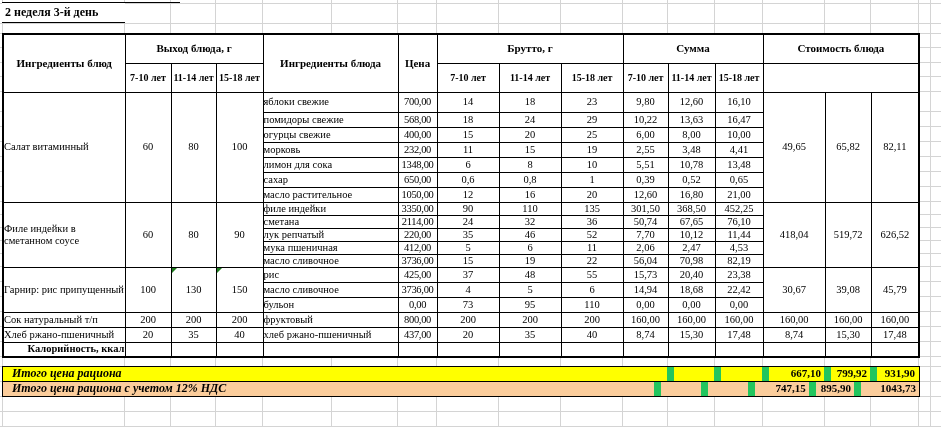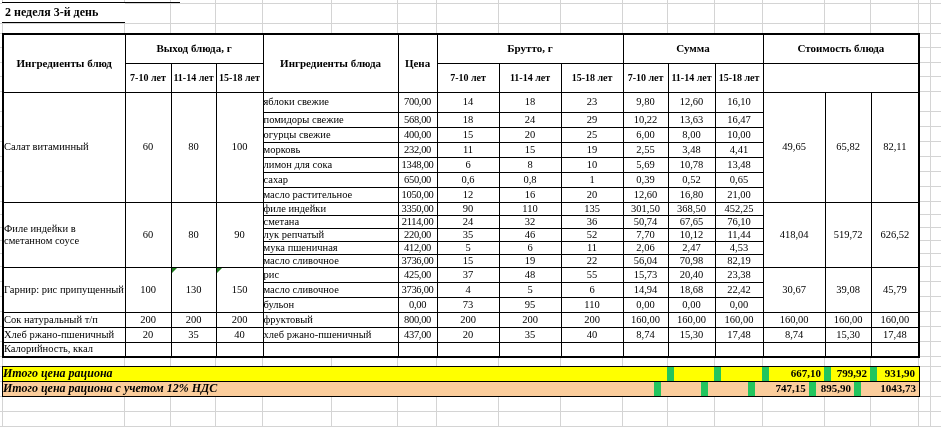--- a/index.html
+++ b/index.html
@@ -17,30 +17,30 @@
   table#main{position:absolute;left:2px;top:33px;width:916px;border-collapse:collapse;
              table-layout:fixed;background:#fff;z-index:1;}
   #main th,#main td{border:1px solid #000;padding:0;overflow:hidden;}
   #main{border:2px solid #000;}
   #main th{font-size:11px;font-weight:bold;text-align:center;vertical-align:middle;line-height:1.15;}
   #main tr.sub th{font-size:10px;white-space:nowrap;}
   #main td{font-size:10.5px;line-height:1.12;vertical-align:middle;}
   td.num{text-align:center;white-space:nowrap;}
   td.top{vertical-align:top;padding-top:2px;position:relative;}
   td.dish{text-align:left;vertical-align:top;padding:1px 2px 0 3px;}
-  td.dishbold{font-weight:normal;font-size:11px;}
+  td.dishbold{font-weight:bold;font-size:11px;text-align:right;}
   td.ingr{text-align:left;padding:0 2px 0 3px;white-space:nowrap;}
   td.price{letter-spacing:-0.3px;}
   .tri{position:absolute;top:0;left:0;width:0;height:0;
        border-top:5px solid #1e7b1e;border-right:5px solid transparent;}
   
   .total-row{position:absolute;left:2px;width:916px;height:14px;display:flex;
              border:1px solid #000;z-index:1;}
   .total-label{width:664px;font-size:12px;font-weight:bold;font-style:italic;
-               line-height:13px;padding-left:0;box-sizing:border-box;white-space:nowrap;}
+               line-height:13px;padding-left:9px;box-sizing:border-box;white-space:nowrap;}
   .tcell{box-sizing:border-box;border-left:7px solid #22c55e;height:100%;}
   .tval{font-size:11px;font-weight:bold;line-height:13px;text-align:right;padding-right:3px;}
 </style>
 </head>
 <body>
 
 <div id="screen">
 
   <div id="grid">
       <div class="gl" style="left: 2px; top: 0px; width: 1px; height: 427px;"></div>
@@ -183,21 +183,21 @@
           <td class="num">2,55</td>
           <td class="num">3,48</td>
           <td class="num">4,41</td>
         </tr>
         <tr style="height: 15px;">
           <td class="ingr">лимон для сока</td>
           <td class="num price">1348,00</td>
           <td class="num">6</td>
           <td class="num">8</td>
           <td class="num">10</td>
-          <td class="num">5,69</td>
+          <td class="num">5,51</td>
           <td class="num">10,78</td>
           <td class="num">13,48</td>
         </tr>
         <tr style="height: 15px;">
           <td class="ingr">сахар</td>
           <td class="num price">650,00</td>
           <td class="num">0,6</td>
           <td class="num">0,8</td>
           <td class="num">1</td>
           <td class="num">0,39</td>

